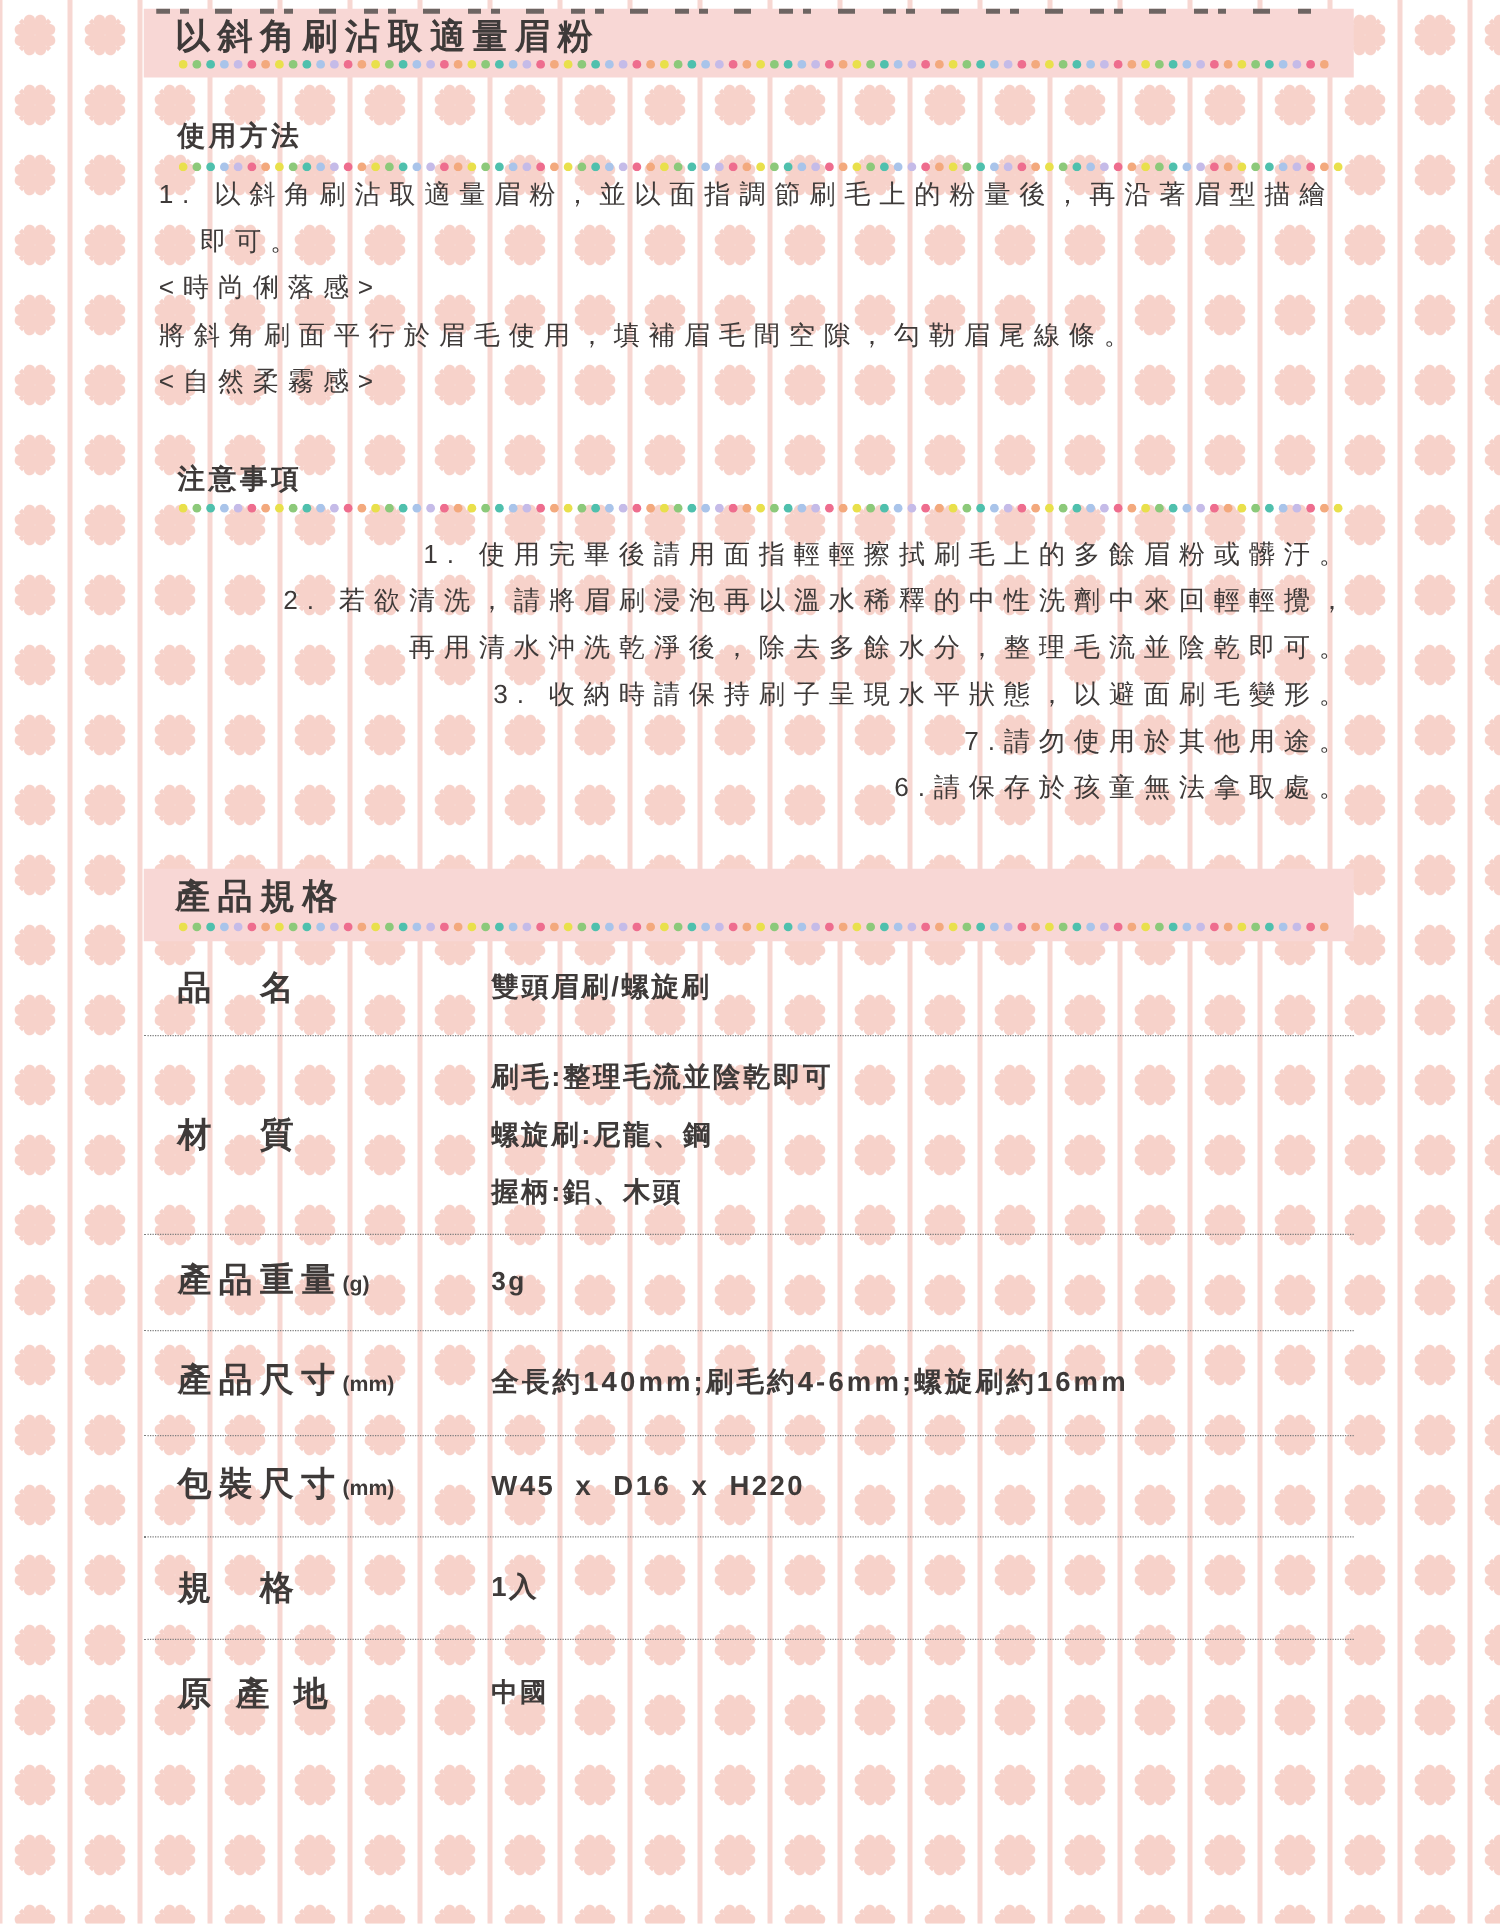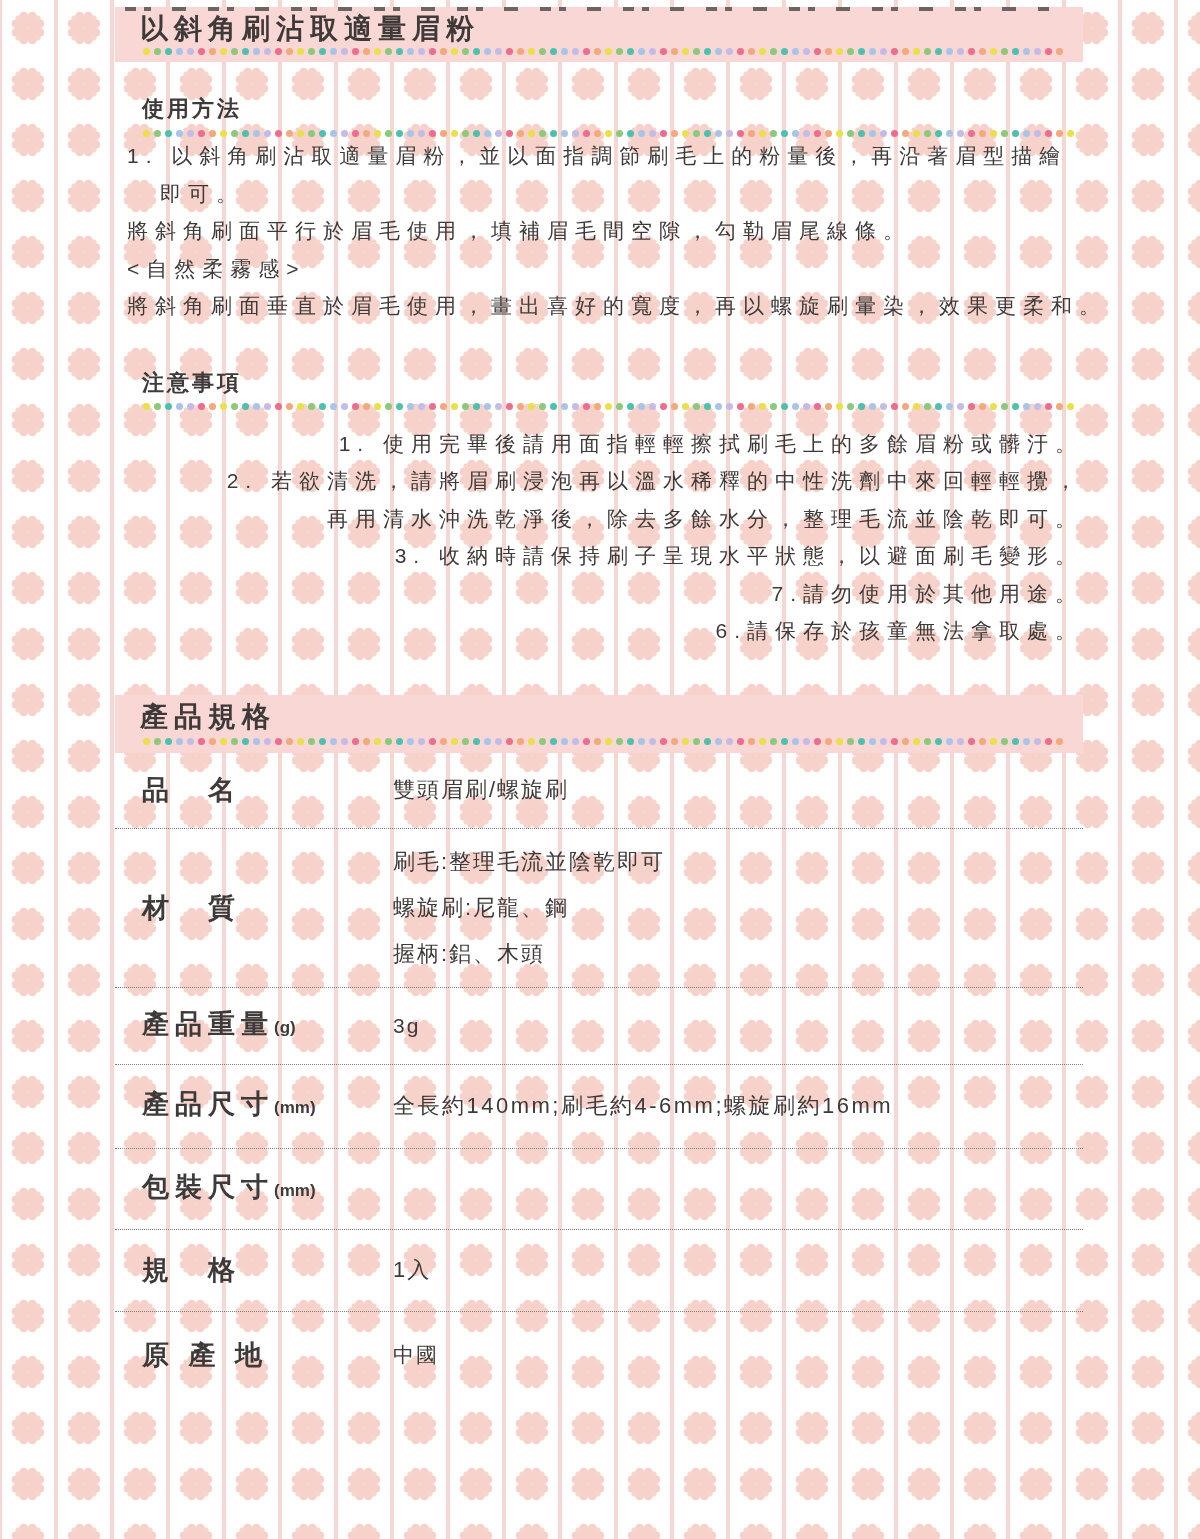--- a/index.html
+++ b/index.html
@@ -61,21 +61,21 @@
   }
   .spec-row.last{border-bottom:none;}
   .spec-label{
     flex:0 0 251px;
     font-size:27px;font-weight:600;line-height:32px;
     white-space:nowrap;
   }
   .spec-label .lbl{letter-spacing:6px;}
   .spec-label .unit{font-size:17px;font-weight:600;letter-spacing:0;}
   .spec-value{
-    font-size:22px;font-weight:400;line-height:30px;
+    font-size:22px;font-weight:700;line-height:30px;
     letter-spacing:2px;white-space:nowrap;
   }
   .spec-value.dims{letter-spacing:2.5px;}
   .spec-value.latin{word-spacing:8px;letter-spacing:2px;}
   .spec-value.small{font-size:21px;}
   .spec-value p{margin:0;line-height:46px;}
   
   .r1{height:76px;}
   .r2{height:159px;}
   .r3{height:77px;}
@@ -291,23 +291,23 @@
           <span class="dot" style="background: rgb(140, 201, 122);"></span>
           <span class="dot" style="background: rgb(79, 192, 173);"></span>
           <span class="dot" style="background: rgb(169, 196, 234);"></span>
           <span class="dot" style="background: rgb(197, 187, 232);"></span>
           <span class="dot" style="background: rgb(238, 109, 142);"></span>
           <span class="dot" style="background: rgb(243, 169, 125);"></span>
           <span class="dot" style="background: rgb(233, 224, 75);"></span>
         </div>
       <p class="bodyline">1. 以斜角刷沾取適量眉粉，並以面指調節刷毛上的粉量後，再沿著眉型描繪</p>
       <p class="bodyline cont">即可。</p>
+      <p class="bodyline">&lt;時尚俐落感&gt;</p>
       <p class="bodyline">將斜角刷面平行於眉毛使用，填補眉毛間空隙，勾勒眉尾線條。</p>
       <p class="bodyline">&lt;自然柔霧感&gt;</p>
-      <p class="bodyline">將斜角刷面垂直於眉毛使用，畫出喜好的寬度，再以螺旋刷暈染，效果更柔和。</p>
     </div>
 
     <div class="textblock notes-block">
       <h2 class="subtitle">注意事項</h2>
       <div class="dotline sub-dots">
           <span class="dot" style="background: rgb(233, 224, 75);"></span>
           <span class="dot" style="background: rgb(140, 201, 122);"></span>
           <span class="dot" style="background: rgb(79, 192, 173);"></span>
           <span class="dot" style="background: rgb(169, 196, 234);"></span>
           <span class="dot" style="background: rgb(197, 187, 232);"></span>
@@ -513,20 +513,21 @@
         <div class="spec-value small latin">3g</div>
       </div>
 
       <div class="spec-row r4">
         <div class="spec-label"><span class="lbl">產品尺寸</span><span class="unit">(mm)</span></div>
         <div class="spec-value dims">全長約140mm;刷毛約4-6mm;螺旋刷約16mm</div>
       </div>
 
       <div class="spec-row r5">
         <div class="spec-label"><span class="lbl">包裝尺寸</span><span class="unit">(mm)</span></div>
+        <div class="spec-value latin">W45 x D16 x H220</div>
       </div>
 
       <div class="spec-row r6">
         <div class="spec-label"><span class="lbl">規　格</span></div>
         <div class="spec-value">1入</div>
       </div>
 
       <div class="spec-row r7 last">
         <div class="spec-label"><span class="lbl">原 產 地</span></div>
         <div class="spec-value small">中國</div>

